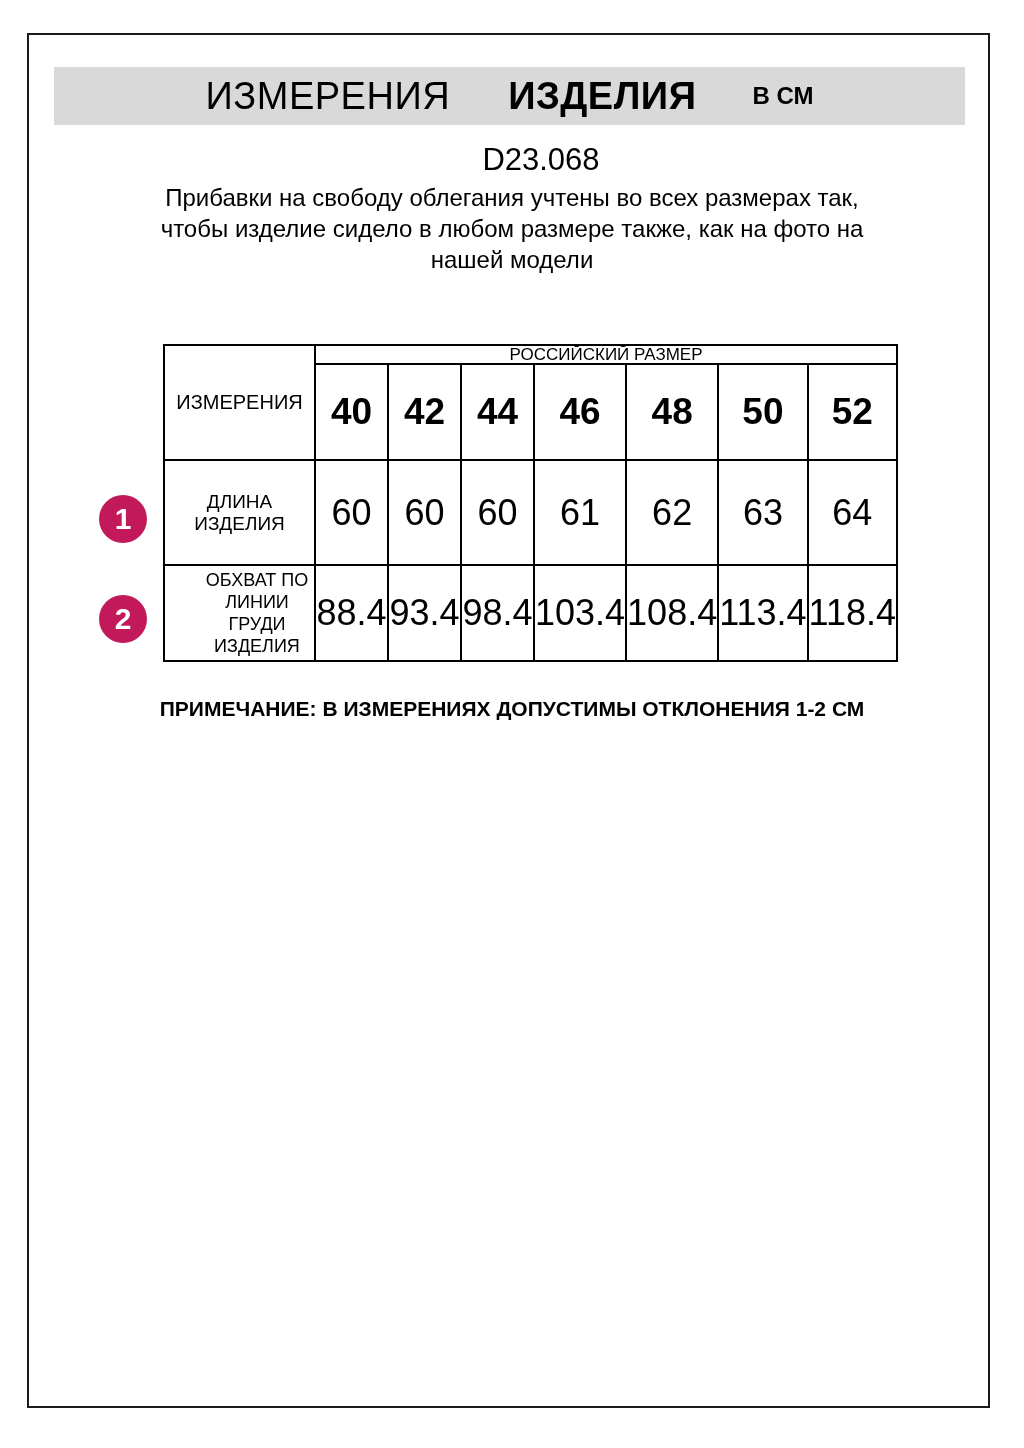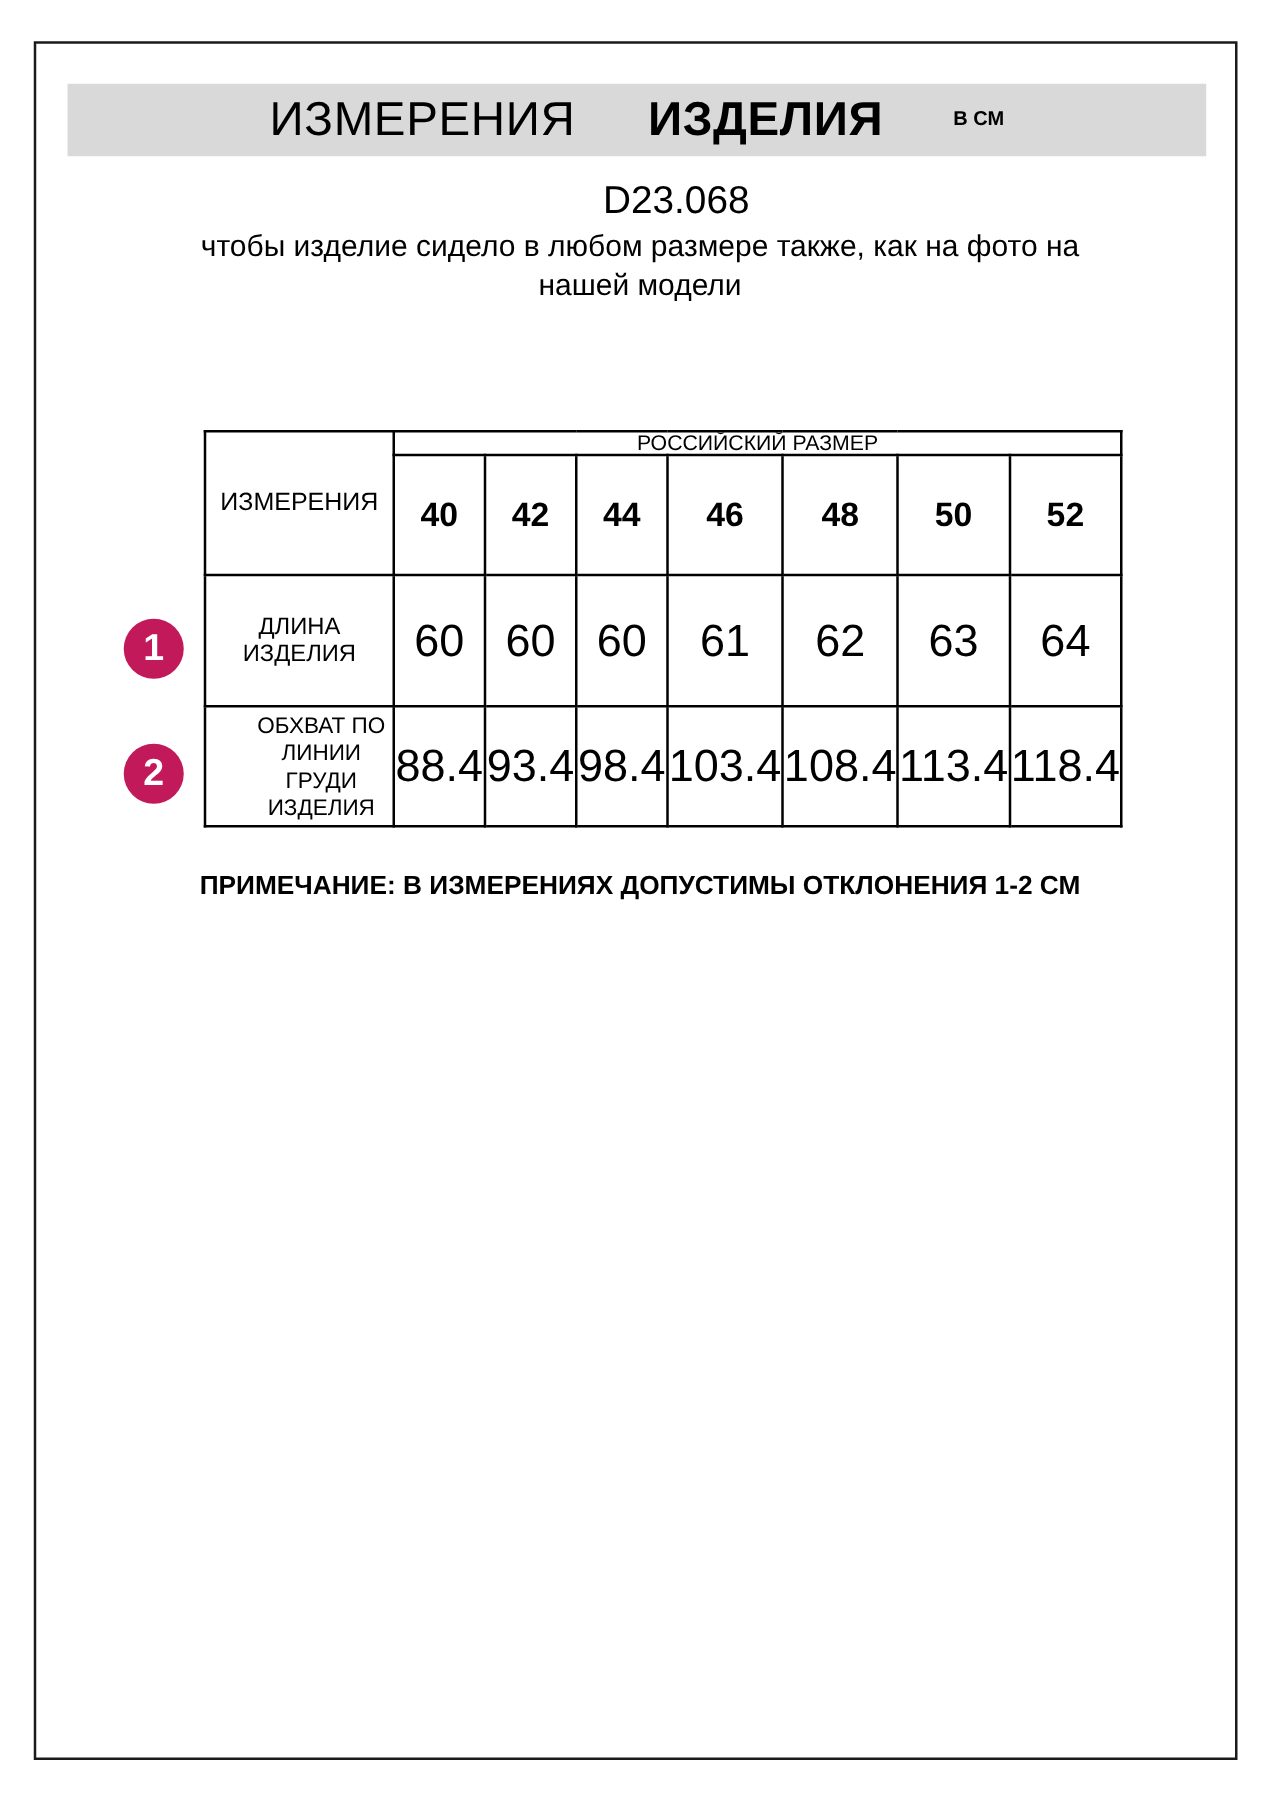--- a/index.html
+++ b/index.html
@@ -32,21 +32,21 @@
     letter-spacing: 0.5px;
     font-weight: normal;
   }
   .title-right {
     font-size: 38px;
     font-weight: bold;
     margin-left: 58px;
     letter-spacing: 0.5px;
   }
   .title-unit {
-    font-size: 16px;
+    font-size: 24px;
     font-weight: bold;
     margin-left: 56px;
   }
   .model-code {
     position: absolute;
     left: 0; top: 142px;
     width: 100%;
     text-align: center;
     font-size: 31px;
     padding-left: 29px;
@@ -75,21 +75,21 @@
   .col-label { width: 151px; }
   .col-size  { width: 73px; }
   .group-header-cell {
     height: 17px;
     font-size: 17px;
     line-height: 17px;
   }
   .corner-cell { font-size: 20px; }
   .size-cell {
     height: 94px;
-    font-size: 27px;
+    font-size: 37px;
     font-weight: bold;
   }
   .row-label-cell { font-size: 19px; }
   .row-label-cell.multiline {
     font-size: 18px;
     line-height: 22px;
     white-space: pre-line;
     padding-left: 35px;
   }
   .value-cell { font-size: 36px; }
@@ -125,20 +125,21 @@
 
 <div class="header-band">
   <span class="title-left">ИЗМЕРЕНИЯ</span>
   <span class="title-right">ИЗДЕЛИЯ</span>
   <span class="title-unit">В СМ</span>
 </div>
 
 <div class="model-code">D23.068</div>
 
 <div class="description">
+  <div>Прибавки на свободу облегания учтены во всех размерах так,</div>
   <div>чтобы изделие сидело в любом размере также, как на фото на</div>
   <div>нашей модели</div>
 </div>
 
 <table class="size-table">
   <colgroup>
     <col class="col-label">
     <col class="col-size">
       <col class="col-size">
       <col class="col-size">

